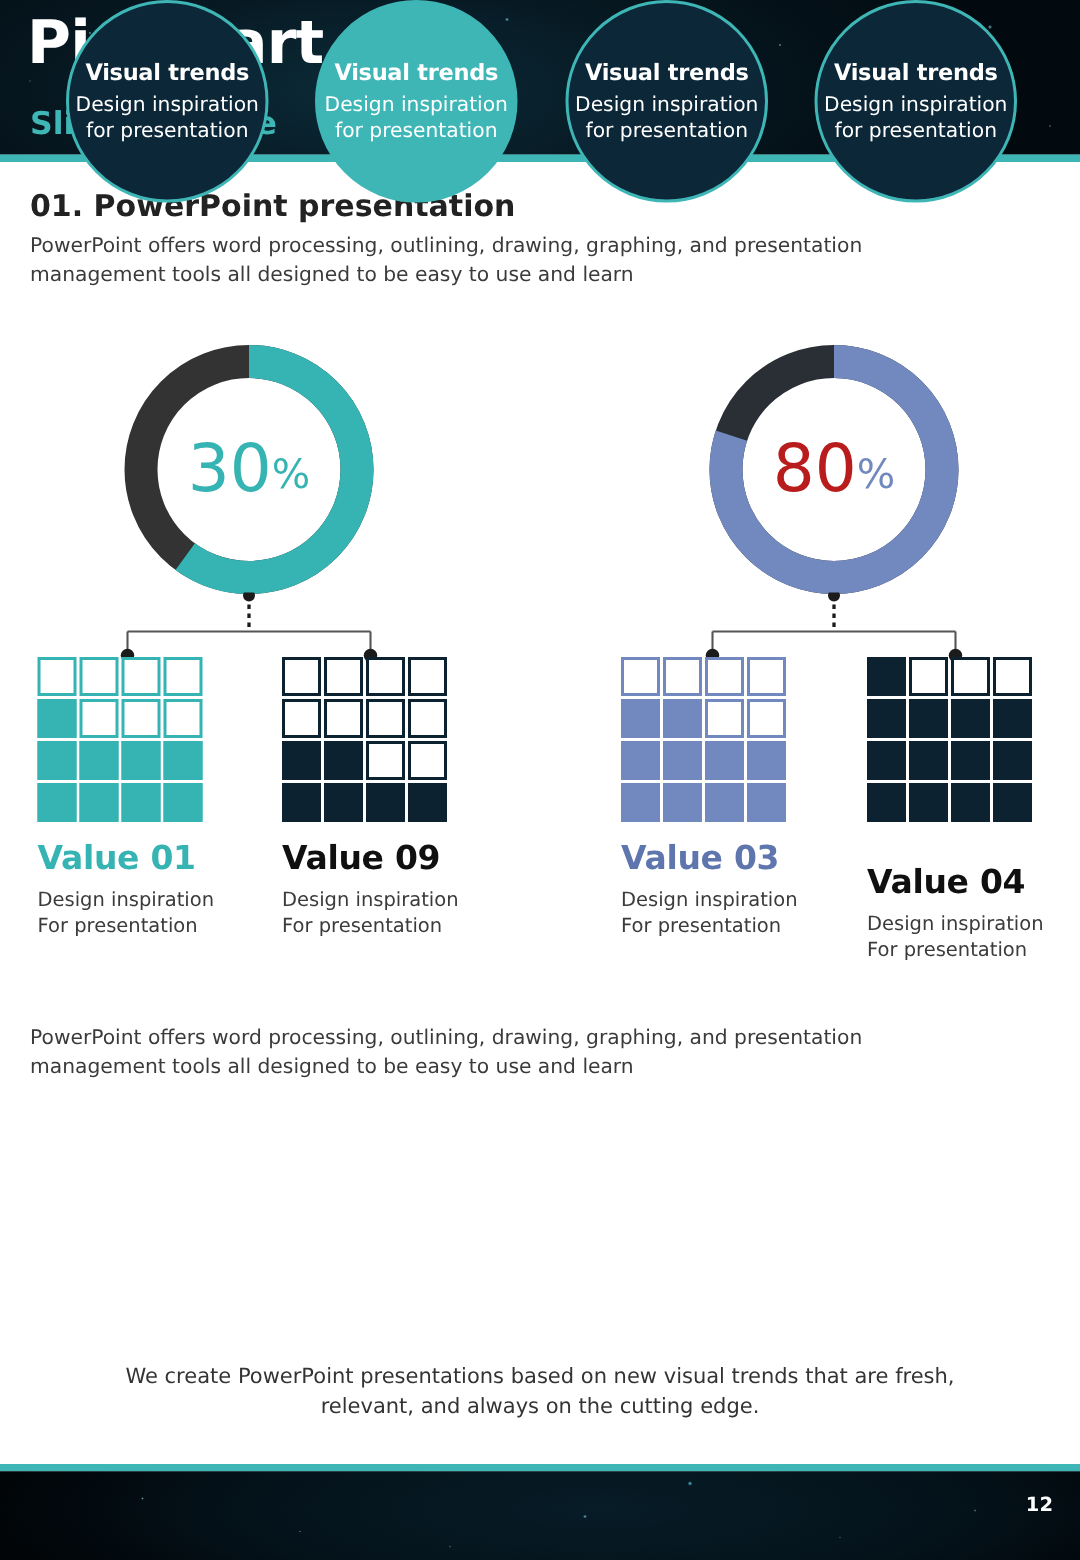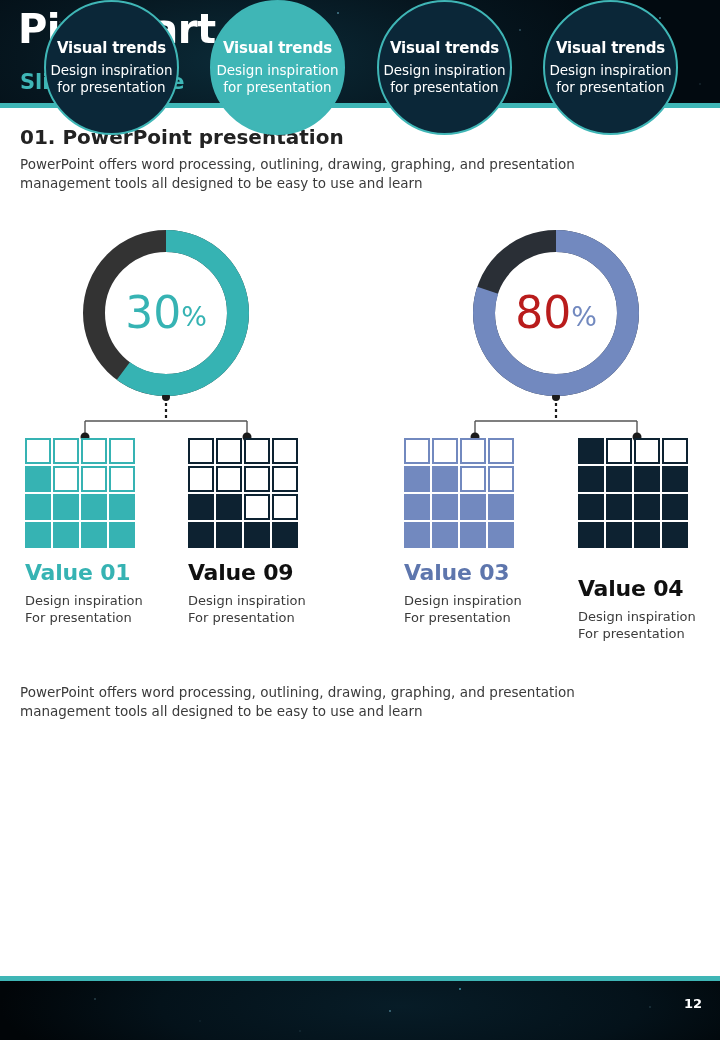--- a/index.html
+++ b/index.html
@@ -83,21 +83,21 @@
   }
   .cell { width: 26px; height: 26px; border: 2px solid; background: #ffffff; }
   .value-title {
     margin-top: 12px; font-size: 22px; font-weight: bold; letter-spacing: -0.2px;
   }
   .value-desc {
     margin-top: 8px; font-size: 13px; line-height: 1.28; color: #3b3b3b;
   }
   #grid-0 { left: 25px; top: 438px; }
   #grid-1 { left: 188px; top: 438px; }
-  #grid-2 { left: 404px; top: 438px; }
+  #grid-2 { left: 414px; top: 438px; }
   #grid-3 { left: 578px; top: 438px; }
 
   
   .circles-row { position: absolute; left: 0; top: 740px; width: 720px; height: 135px; }
   .tcircle {
     position: absolute; width: 135px; height: 135px; border-radius: 50%;
     display: flex; flex-direction: column; align-items: center; justify-content: center;
     text-align: center; color: #ffffff;
   }
   .tc-title { font-size: 15px; font-weight: bold; letter-spacing: -0.2px; }
@@ -295,18 +295,19 @@
   </div>
   <div class="tcircle" id="tc-2" style="background: rgb(11, 39, 56); border: 2px solid rgb(63, 182, 182);">
     <div class="tc-title">Visual trends</div>
     <div class="tc-desc">Design inspiration for presentation</div>
   </div>
   <div class="tcircle" id="tc-3" style="background: rgb(11, 39, 56); border: 2px solid rgb(63, 182, 182);">
     <div class="tc-title">Visual trends</div>
     <div class="tc-desc">Design inspiration for presentation</div>
   </div>
 
+  <div class="footnote">We create PowerPoint presentations based on new visual trends that are fresh, relevant, and always on the cutting edge.</div>
 
   <div class="footer-rule"></div>
   <div class="footer"></div>
   <div class="page-num">12</div>
 
 </div>
 
 </body></html>

